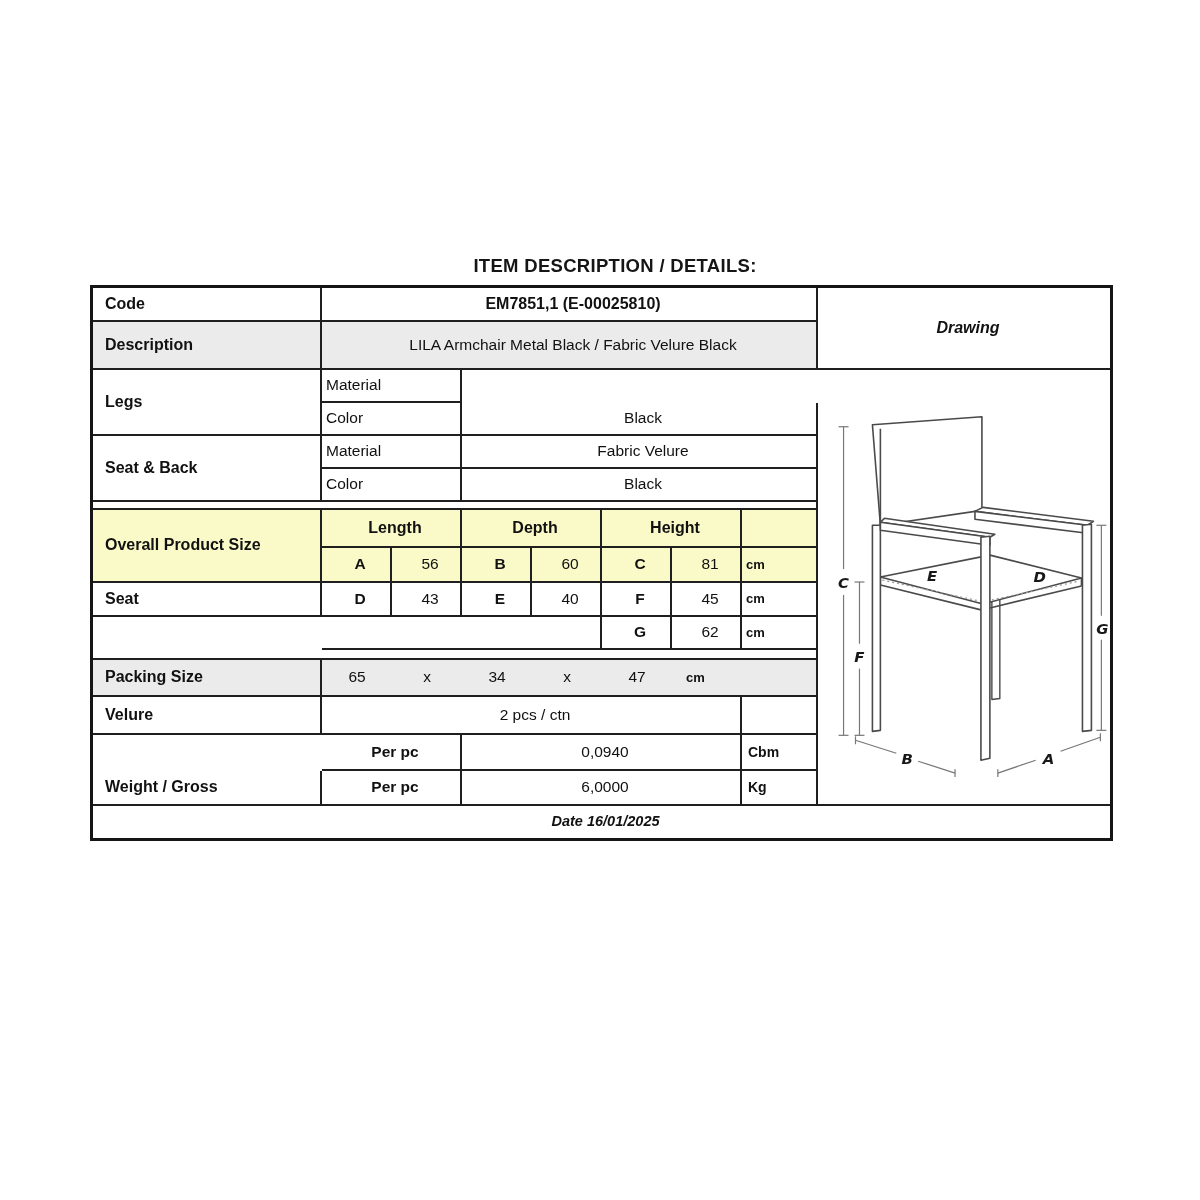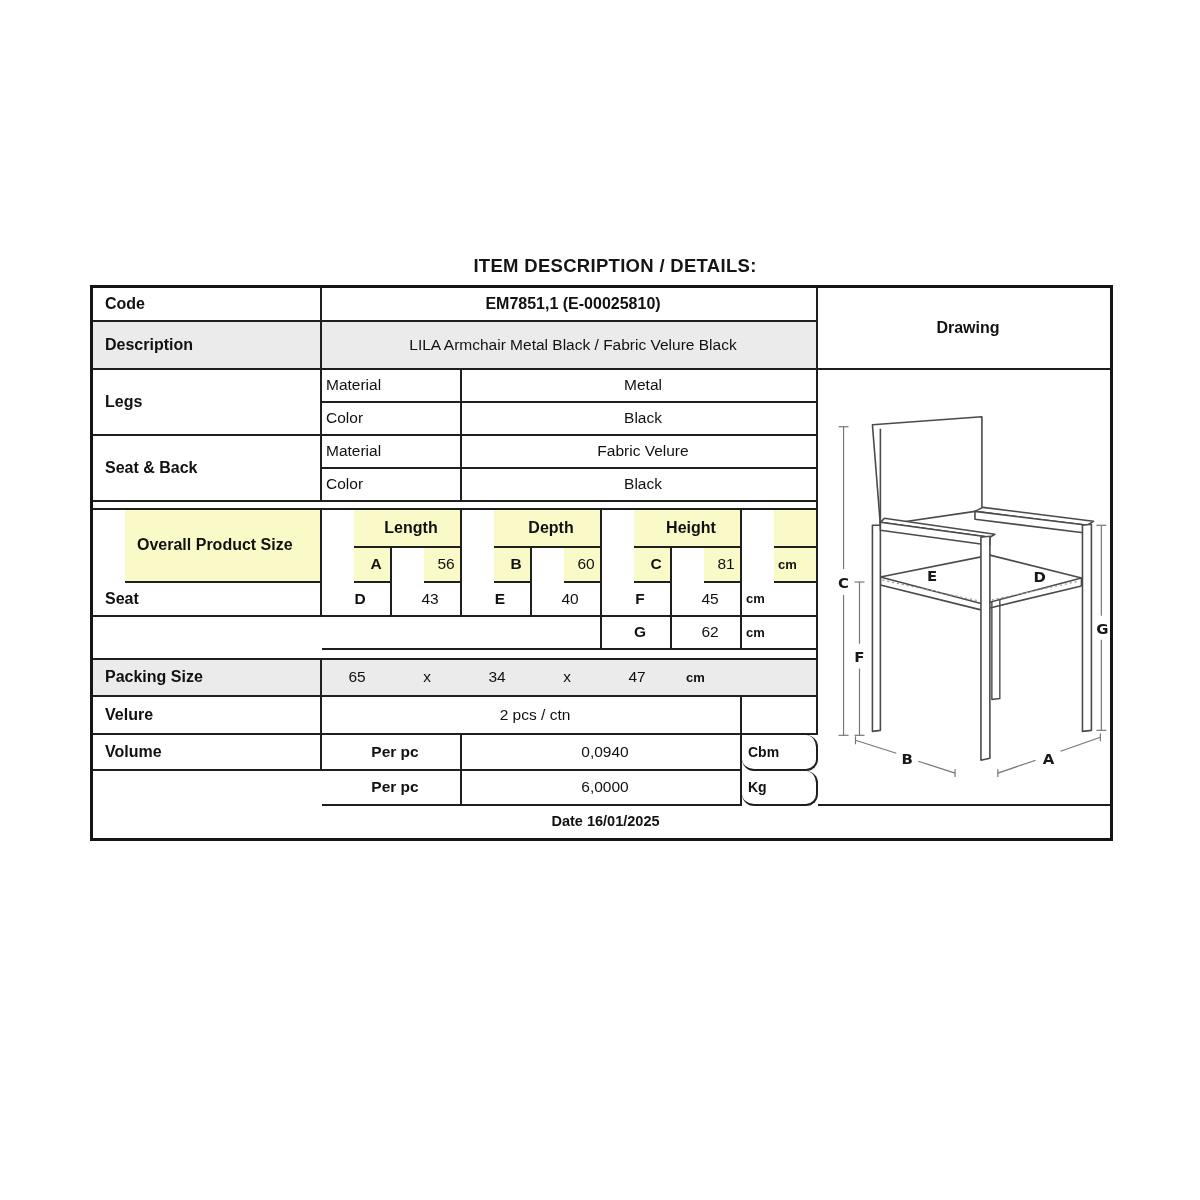--- a/index.html
+++ b/index.html
@@ -10,29 +10,29 @@
     font-size:18.5px;font-weight:bold;letter-spacing:.3px;color:#151515;}
 
   .spec{position:absolute;left:90px;top:285px;width:1023px;background:#fff;
     border:3px solid #151515;display:grid;box-sizing:border-box;
     grid-template-columns:229px 70px 70px 70px 70px 70px 70px 76px 1fr;
     grid-template-rows:34px 48px 33px 33px 33px 33px 8px 38px 35px 34px 33px 10px 37px 38px 36px 35px 32px;}
 
   .c{border-right:2px solid #1f1f1f;border-bottom:2px solid #1f1f1f;
      display:flex;align-items:center;font-size:15.5px;line-height:1.05;
      padding:0 4px;box-sizing:border-box;min-width:0;background:#fff;}
-  .nr{border-right:none;}
+  .nr{border-right:none;font-style:italic;}
   .nb{border-bottom:none;}
   .lab{font-weight:bold;font-size:16px;padding-left:12px;}
   .ctr{justify-content:center;text-align:center;padding-left:12px;}
   .b{font-weight:bold;}
   .fs16{font-size:16px;}
   .sm{font-size:13px;font-weight:bold;padding-left:4px;}
-  .unit{font-size:14px;font-weight:bold;padding-left:6px;border-radius:12px;}
-  .yellow{background:#fafac8;margin-left:32px;}
+  .unit{font-size:14px;font-weight:bold;padding-left:6px;}
+  .yellow{background:#fafac8;}
   .gray{background:#ebebeb;}
   .sep{background:#fff;}
 
   .pack-values{display:flex;align-items:center;padding:0;}
   .pack-values .pv{width:70px;text-align:center;flex:0 0 auto;}
   .pack-values .pu{flex:1 1 auto;text-align:left;padding-left:14px;font-size:13px;font-weight:bold;}
 
   .draw-area{position:relative;padding:0;align-items:stretch;}
   .draw-area svg{display:block;width:100%;height:100%;}
   .dimlabel{font-family:"DejaVu Sans","Liberation Sans",sans-serif;font-size:15px;font-weight:bold;
@@ -49,21 +49,20 @@
 
     <div class="c lab" style="grid-area:1/1/2/2">Code</div>
     <div class="c ctr b fs16" style="grid-area:1/2/2/9">EM7851,1  (E-00025810)</div>
     <div class="c ctr b fs16 nr" style="grid-area:1/9/3/10">Drawing</div>
 
     <div class="c ctr gray" style="grid-area:2/2/3/9">LILA Armchair Metal Black / Fabric Velure Black</div>
     <div class="c lab gray" style="grid-area:2/1/3/2">Description</div>
 
     <div class="c lab" style="grid-area:3/1/5/2">Legs</div>
     <div class="c" style="grid-area:3/2/4/4">Material</div>
-    <div class="c ctr" style="grid-area:3/4/4/9">Metal</div>
     <div class="c" style="grid-area:4/2/5/4">Color</div>
     <div class="c ctr" style="grid-area:4/4/5/9">Black</div>
 
     <div class="c nr draw-area" style="grid-area:3/9/17/10">
       <svg viewBox="0 0 292 436" aria-hidden="true">
 
         <g stroke="#4a4a4a" stroke-width="1.4" fill="#ffffff" stroke-linejoin="round">
           <polygon points="174,190 182,189 182,330 174,331"></polygon>
         </g>
 
@@ -172,25 +171,25 @@
       <span class="pv">34</span>
       <span class="pv">x</span>
       <span class="pv">47</span>
       <span class="pu">cm</span>
     </div>
 
     <div class="c lab" style="grid-area:14/1/15/2">Velure</div>
     <div class="c ctr" style="grid-area:14/2/15/8">2 pcs / ctn</div>
     <div class="c" style="grid-area:14/8/15/9"></div>
 
-    <div class="c lab" style="grid-area:15/1/16/2">Volume</div>
     <div class="c ctr b" style="grid-area:15/2/16/4">Per pc</div>
     <div class="c ctr" style="grid-area:15/4/16/8">0,0940</div>
     <div class="c unit" style="grid-area:15/8/16/9">Cbm</div>
 
+    <div class="c lab" style="grid-area:16/1/17/2">Weight / Gross</div>
     <div class="c ctr b" style="grid-area:16/2/17/4">Per pc</div>
     <div class="c ctr" style="grid-area:16/4/17/8">6,0000</div>
     <div class="c unit" style="grid-area:16/8/17/9">Kg</div>
 
     <div class="c ctr b nb nr" style="grid-area:17/1/18/10;font-size:14.5px">Date 16/01/2025</div>
 
   </div>
 </div>
 
 </body></html>

